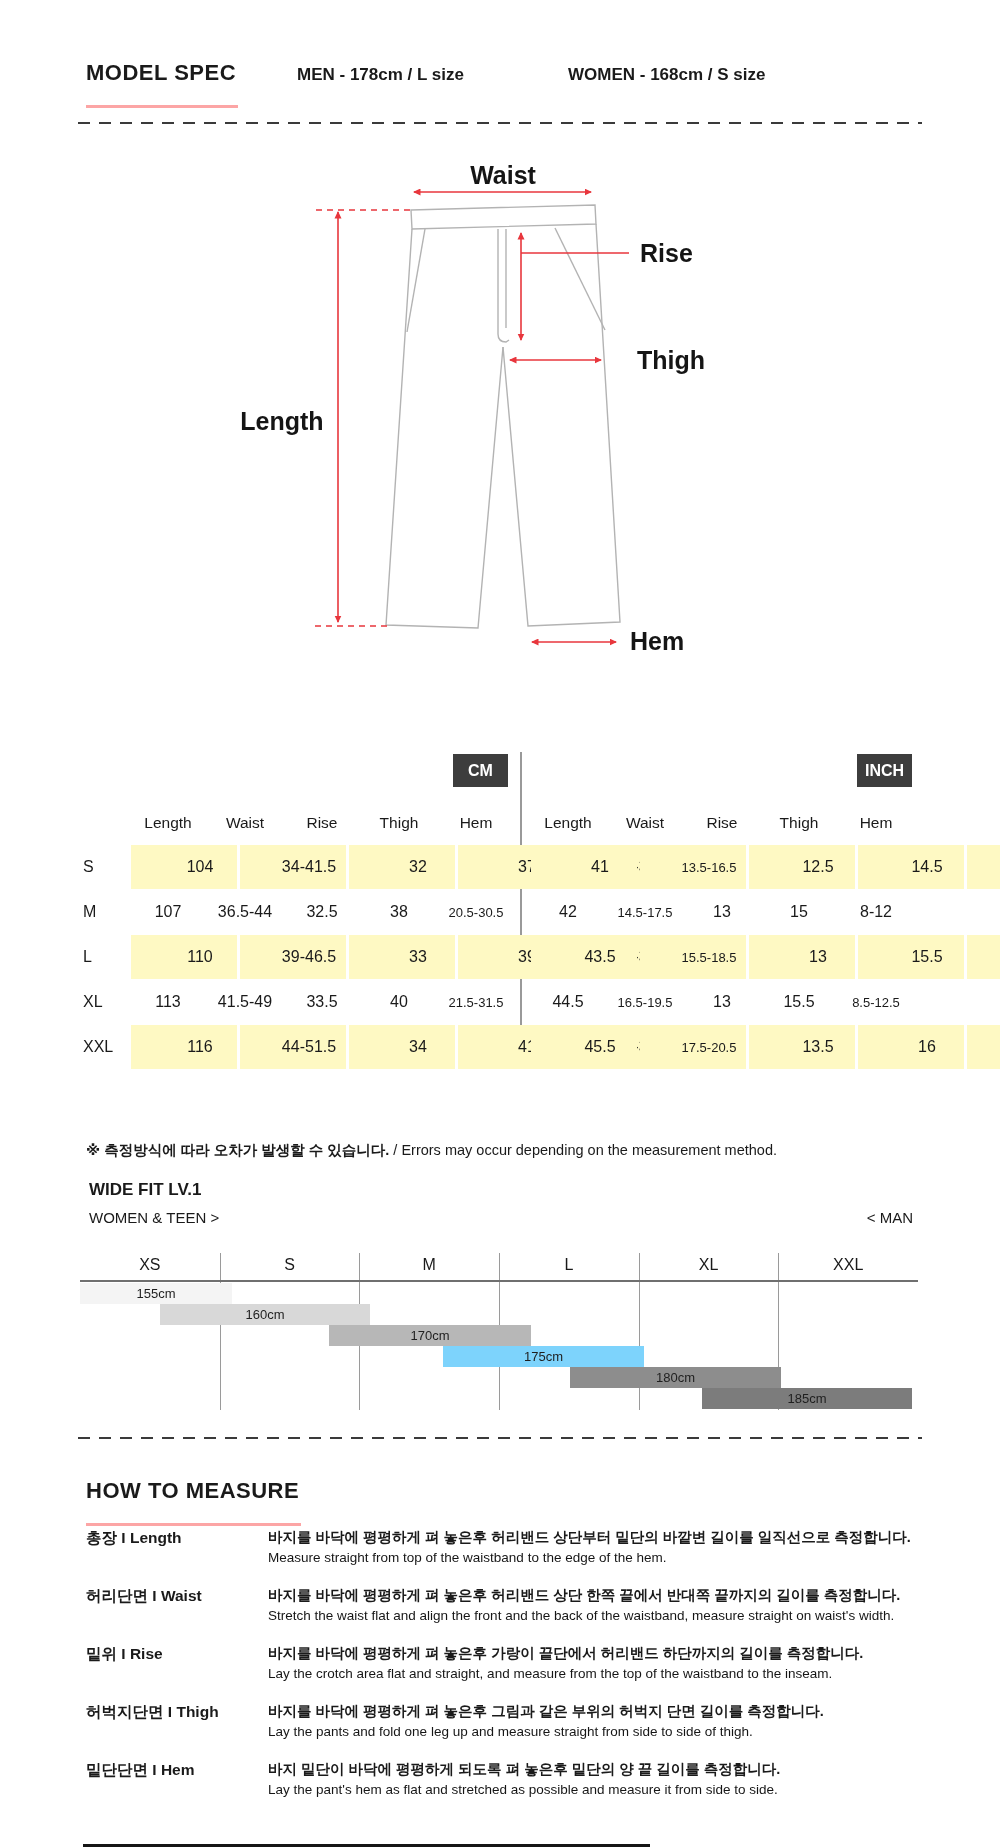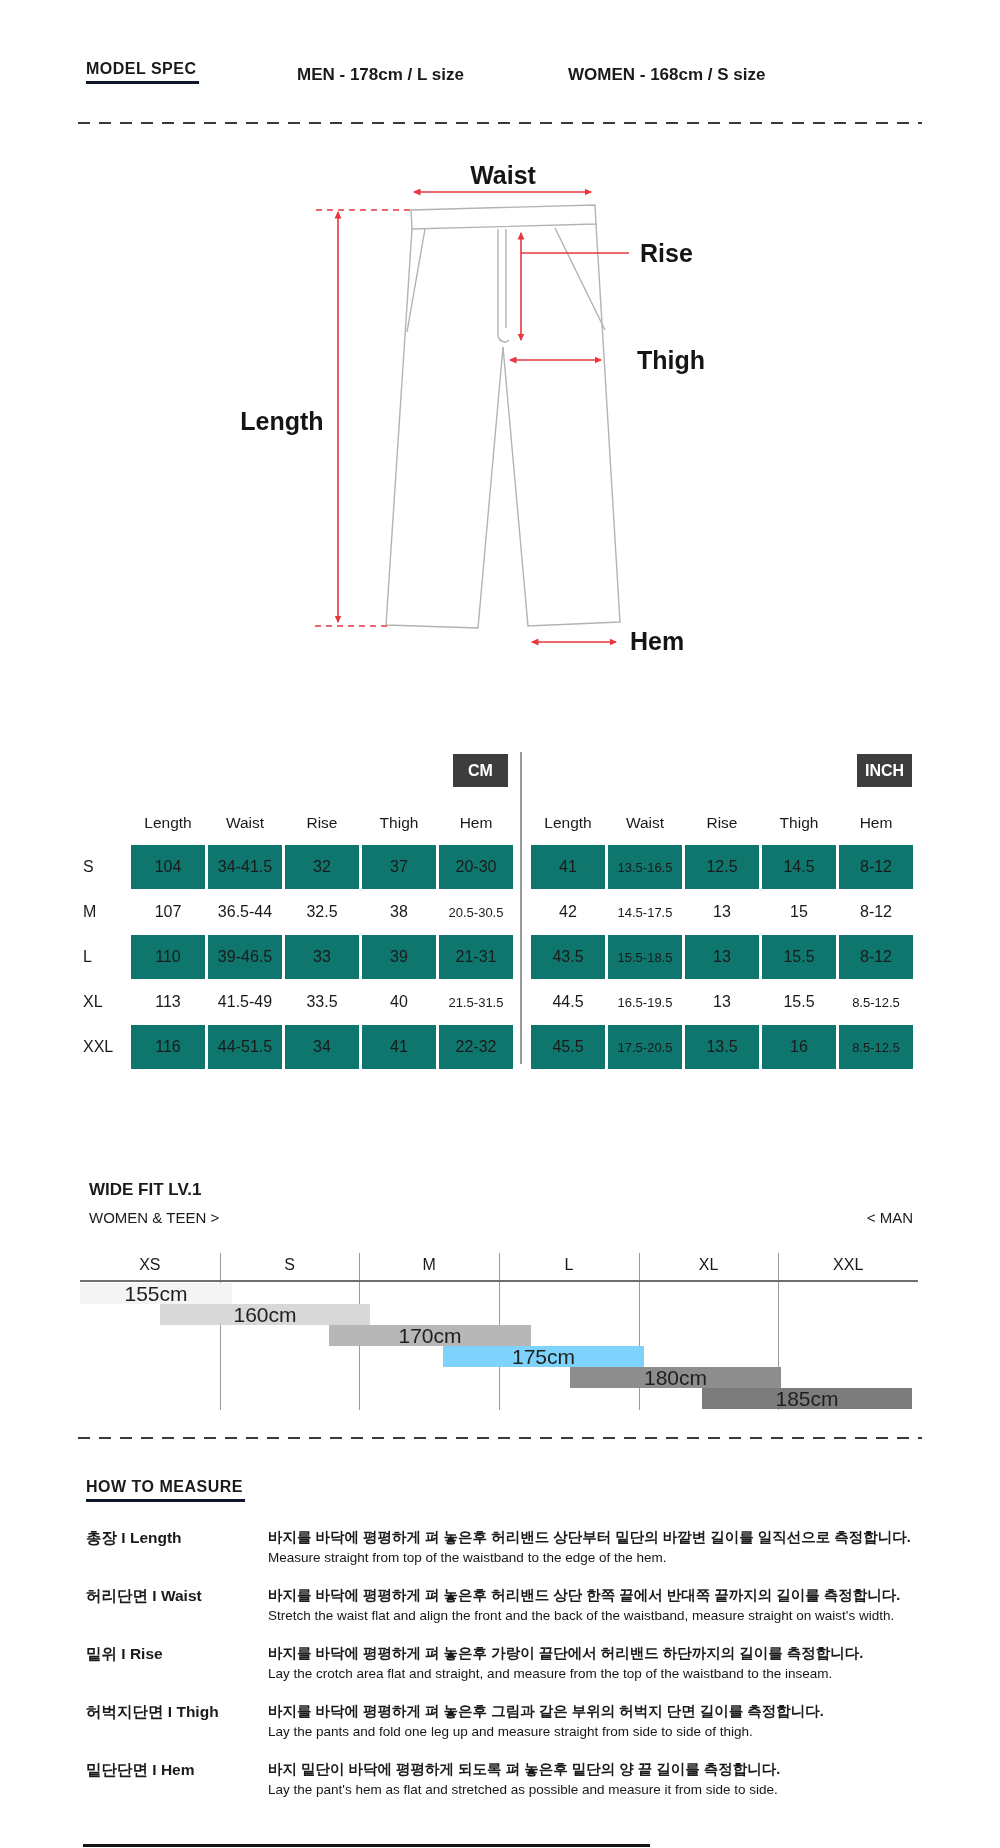--- a/index.html
+++ b/index.html
@@ -1,37 +1,37 @@
 <!DOCTYPE html>
 <html><head>
 <meta charset="utf-8">
 <style>
   html,body{margin:0;padding:0;background:#fff;}
   body{font-family:"Liberation Sans","DejaVu Sans",sans-serif;color:#1a1a1a;}
   #page{position:relative;width:1000px;height:1848px;background:#fff;overflow:hidden;}
   .abs{position:absolute;}
   .dashline{height:2px;background:repeating-linear-gradient(90deg,#3a3a3a 0 12px,transparent 12px 21px);}
-  .h1{font-size:16px;font-weight:bold;letter-spacing:.5px;border-bottom:3px solid #0f172a;padding:0 2px 3px 0;white-space:pre;}
+  .h1{font-size:22px;font-weight:bold;letter-spacing:.5px;border-bottom:3px solid #fca5a5;padding:0 2px 19px 0;white-space:pre;}
   .hdr-sub{font-size:17px;font-weight:bold;}
   .badge{width:55px;height:33px;background:#3d3d3d;color:#fff;font-size:16px;font-weight:bold;display:flex;align-items:center;justify-content:center;}
   
   .spec-table{display:flex;flex-direction:column;}
   .t-row{display:flex;gap:3px;height:44px;margin-bottom:1px;}
   .t-head{height:45px;margin-bottom:0;}
   .t-size{width:45px;display:flex;align-items:center;font-size:16px;}
   .t-cell{width:74px;display:flex;align-items:center;justify-content:center;font-size:16px;}
   .t-cell.small{font-size:13px;}
   .t-cell.hd{font-size:15.5px;}
-  .t-cell.shade{background:#0f766e;}
+  .t-cell.shade{background:#fef9c3;padding-left:32px;}
   
   #chart{position:absolute;left:80px;top:1253px;width:838px;height:158px;}
   .c-label{position:absolute;top:0;height:24px;font-size:16px;display:flex;align-items:center;justify-content:center;transform:translateX(-50%);}
   .c-vline{position:absolute;top:0;width:1px;height:157px;background:#9a9a9a;}
   .c-hline{position:absolute;left:0;top:27px;width:838px;height:2px;background:#6f6f6f;}
-  .c-bar{position:absolute;height:21px;display:flex;align-items:center;justify-content:center;font-size:21px;color:#1f1f1f;}
+  .c-bar{position:absolute;height:21px;display:flex;align-items:center;justify-content:center;font-size:13px;color:#1f1f1f;}
   
   .m-term{position:absolute;left:86px;width:195px;font-size:15.5px;font-weight:bold;}
   .m-kr{position:absolute;left:268px;right:75px;font-size:14.5px;font-weight:600;}
   .m-en{position:absolute;left:268px;right:75px;font-size:13.5px;color:#161616;}
   .note-kr{font-weight:600;}
   svg text{font-family:"Liberation Sans","DejaVu Sans",sans-serif;}
 </style>
 </head>
 <body>
 
@@ -177,20 +177,23 @@
       </div>
       <div class="t-row">
         <div class="t-cell shade">45.5</div>
         <div class="t-cell shade small">17.5-20.5</div>
         <div class="t-cell shade">13.5</div>
         <div class="t-cell shade">16</div>
         <div class="t-cell shade small">8.5-12.5</div>
       </div>
     </div>
 
+  <div class="abs" style="left:86px;top:1141px;font-size:14.5px;">
+    <span class="note-kr">※ 측정방식에 따라 오차가 발생할 수 있습니다.</span><span> / </span><span>Errors may occur depending on the measurement method.</span>
+  </div>
 
   <div class="abs" style="left:89px;top:1180px;font-size:17px;font-weight:bold;">WIDE FIT LV.1</div>
   <div class="abs" style="left:89px;top:1209px;font-size:15px;">WOMEN &amp; TEEN &gt;</div>
   <div class="abs" style="right:87px;top:1209px;font-size:15px;">&lt; MAN</div>
 
   <div id="chart">
       <div class="c-label" style="left: 69.8333px;">XS</div>
       <div class="c-label" style="left: 209.5px;">S</div>
       <div class="c-label" style="left: 349.167px;">M</div>
       <div class="c-label" style="left: 488.833px;">L</div>

